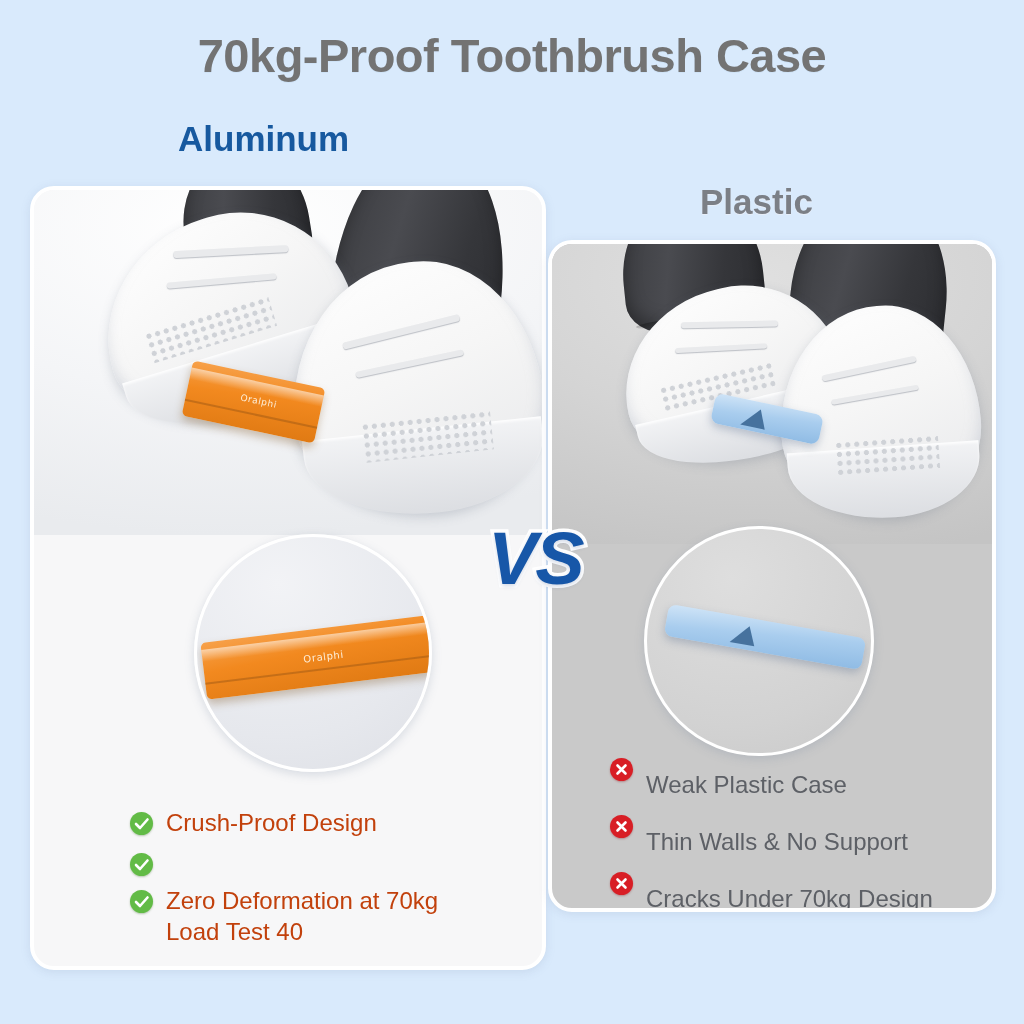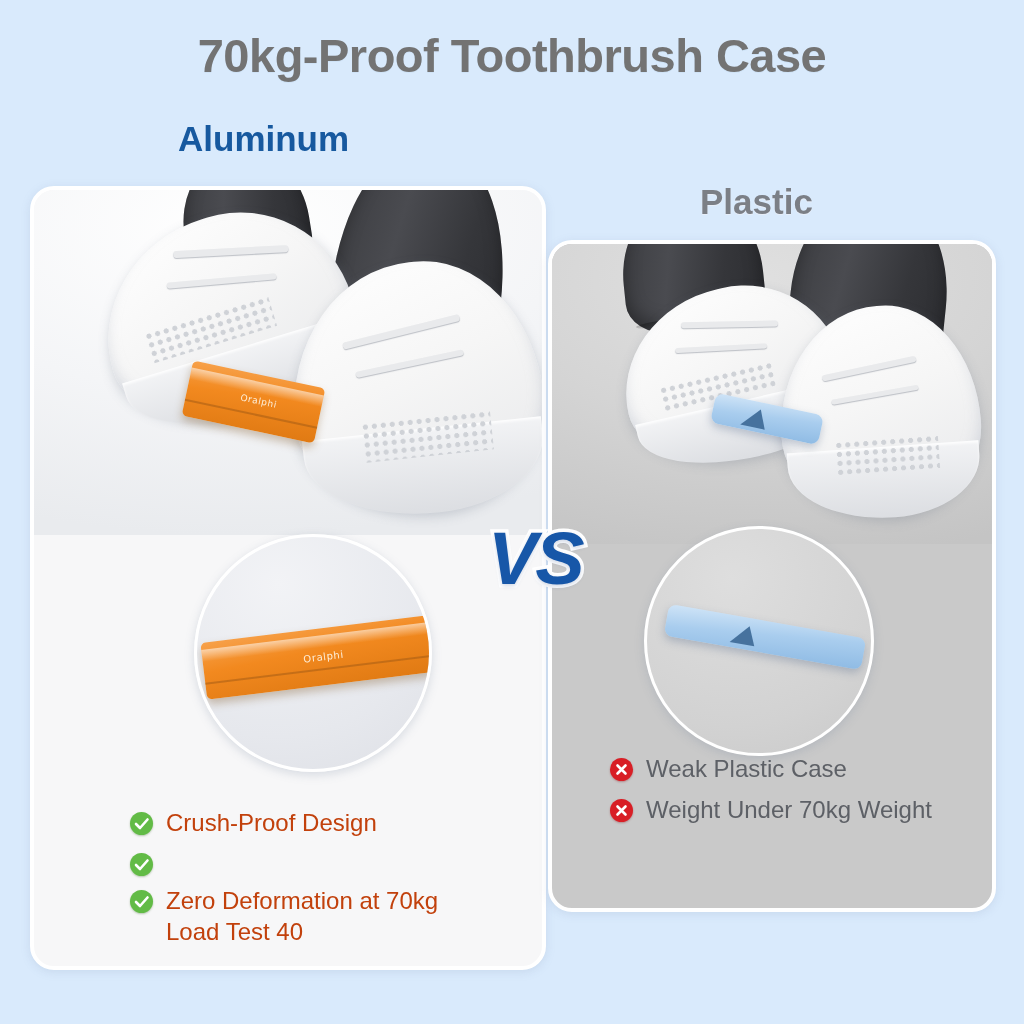--- a/index.html
+++ b/index.html
@@ -131,21 +131,21 @@
   .list-left{left:126px;top:804px;width:360px;}
   .list-right{left:610px;top:754px;width:370px;}
   .row{display:flex;align-items:flex-start;margin-bottom:10px;}
   .row:last-child{margin-bottom:0;}
   .mark{flex:0 0 auto;width:23px;height:23px;border-radius:50%;
       margin-right:13px;margin-top:4px;position:relative;}
   .mark.ok{background:#62bb46;box-shadow:0 1px 2px rgba(60,110,40,.35);}
   .mark.no{background:#d81e25;box-shadow:0 1px 2px rgba(140,20,25,.35);}
   .mark svg{position:absolute;left:0;top:0;}
   .txt{font-size:24px;color:#c2410c;line-height:1.29;}
-  .list-right .txt{color:#5d6066;}
+  .list-right .txt{color:#5d6066;margin-top:16px;}
 </style>
 </head>
 <body>
 
 <div id="stage">
 
   <div class="title">70kg-Proof Toothbrush Case</div>
 
   <div class="head-alu">Aluminum</div>
   <div class="head-pla">Plastic</div>
@@ -247,20 +247,28 @@
             </svg>
         </span>
         <span class="txt">Weak Plastic Case</span>
       </div>
       <div class="row">
         <span class="mark no">
           <svg width="23" height="23" viewBox="0 0 23 23">
               <path d="M7.5 7.5 L15.5 15.5 M15.5 7.5 L7.5 15.5" stroke="#fff" stroke-width="2.6" stroke-linecap="round"></path>
             </svg>
         </span>
-        <span class="txt">Weight Under 70kg Weight</span>
+        <span class="txt">Thin Walls &amp; No Support</span>
+      </div>
+      <div class="row">
+        <span class="mark no">
+          <svg width="23" height="23" viewBox="0 0 23 23">
+              <path d="M7.5 7.5 L15.5 15.5 M15.5 7.5 L7.5 15.5" stroke="#fff" stroke-width="2.6" stroke-linecap="round"></path>
+            </svg>
+        </span>
+        <span class="txt">Cracks Under 70kg Design</span>
       </div>
     </div>
   </div>
 
   <div class="vs">VS</div>
 
 </div>
 
 </body></html>

